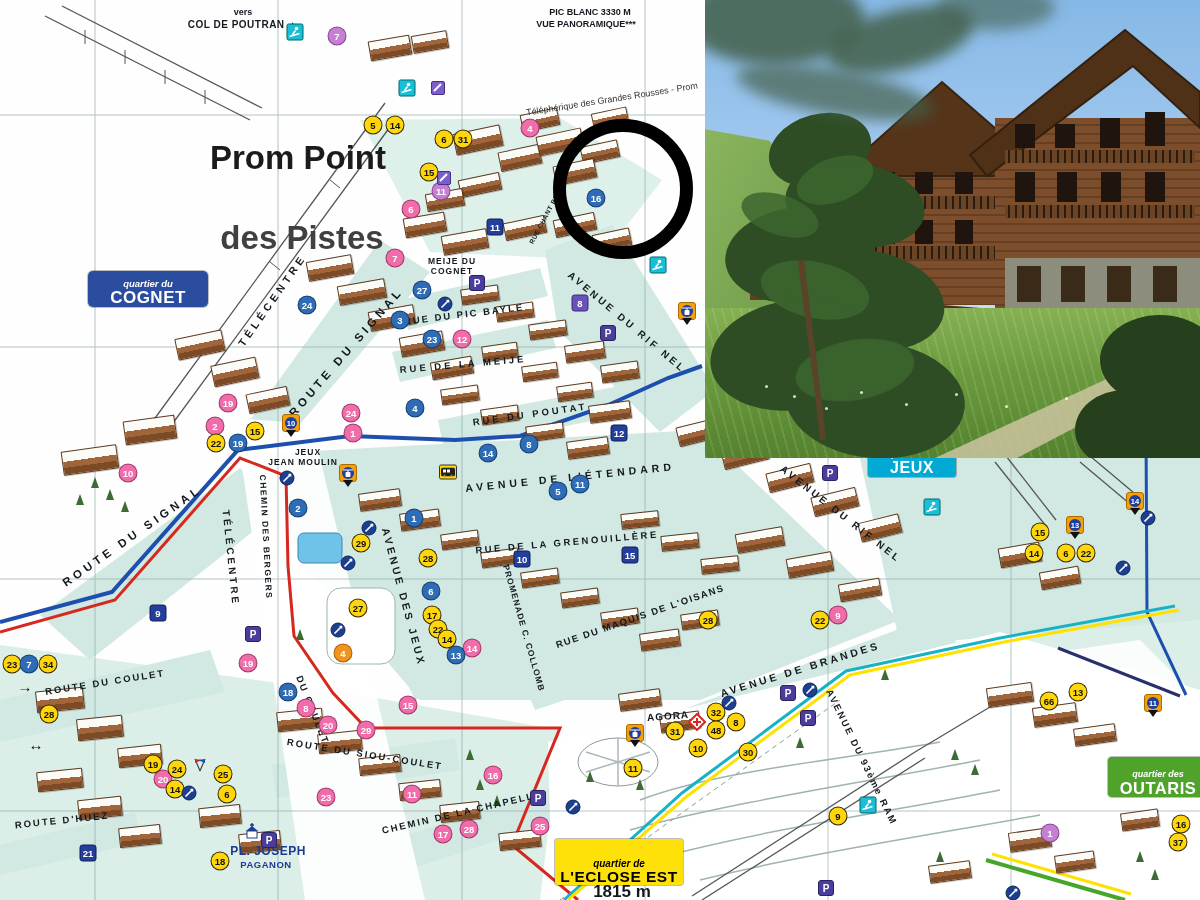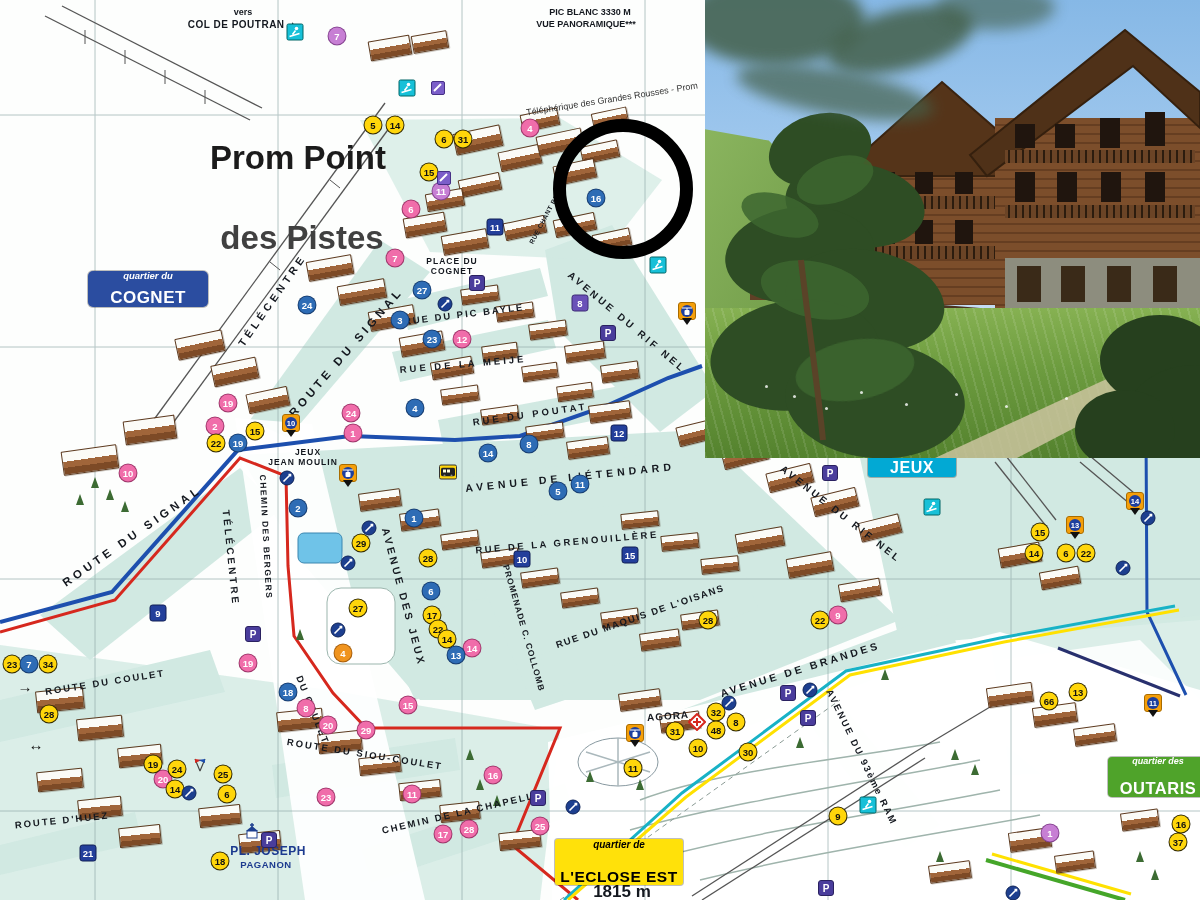--- a/index.html
+++ b/index.html
@@ -32,21 +32,21 @@
   .icon-bus{width:16px;height:13px;background:#ffd60b;border-radius:2px;border:1px solid #333;
             display:flex;align-items:center;justify-content:center;}
   .lift{width:16px;height:16px;background:#f59f0a;border:1px solid #a96c00;border-radius:3px;
         display:flex;align-items:center;justify-content:center;}
   .lift:after{content:"";position:absolute;left:50%;top:15px;transform:translateX(-50%);
         border-left:5px solid transparent;border-right:5px solid transparent;border-top:7px solid #111;}
   .lift .c{width:12px;height:12px;border-radius:50%;background:#1d3f9e;color:#fff;font-size:7.5px;font-weight:700;
         display:flex;align-items:center;justify-content:center;}
   .arrow{font-size:15px;font-weight:700;color:#111;}
   .q{position:absolute;z-index:4;text-align:center;display:flex;flex-direction:column;align-items:center;
-     justify-content:space-between;transform:translate(-50%,-50%);border-radius:5px;box-shadow:0 0 0 1px rgba(0,0,0,.25);}
+     justify-content:flex-end;transform:translate(-50%,-50%);border-radius:5px;box-shadow:0 0 0 1px rgba(0,0,0,.25);}
   .q-small{font-style:italic;font-weight:700;line-height:1.1;}
   .q-big{font-weight:800;line-height:1.05;letter-spacing:.5px;}
   #q-cognet{left:148px;top:289px;width:120px;height:36px;background:#2b4da0;color:#fff;}
   #q-cognet .q-small{font-size:9.5px;} #q-cognet .q-big{font-size:17px;}
   #q-jeux{left:912px;top:461px;width:88px;height:32px;background:#02a9d4;color:#fff;border-radius:3px;}
   #q-jeux .q-small{font-size:8px;} #q-jeux .q-big{font-size:16px;}
   #q-outaris{left:1158px;top:777px;width:100px;height:40px;background:#4fa32a;color:#fff;border-radius:4px;}
   #q-outaris .q-small{font-size:9px;} #q-outaris .q-big{font-size:16.5px;}
   #q-eclose{left:619px;top:862px;width:128px;height:46px;background:#ffe10a;color:#000;border-radius:3px;}
   #q-eclose .q-small{font-size:10px;} #q-eclose .q-big{font-size:15.5px;}
@@ -286,21 +286,21 @@
       <div class="lbl pin" style="font-size: 8.5px; letter-spacing: 1px; font-weight: 700; left: 524px; top: 628px; --r: 74deg;">PROMENADE C. COLLOMB</div>
       <div class="lbl pin" style="font-size: 9.5px; letter-spacing: 1.5px; font-weight: 700; left: 640px; top: 616px; --r: -19deg;">RUE DU MAQUIS DE L'OISANS</div>
       <div class="lbl pin" style="font-size: 10.5px; letter-spacing: 3px; font-weight: 700; left: 800px; top: 669px; --r: -17deg;">AVENUE DE BRANDES</div>
       <div class="lbl pin" style="font-size: 9.5px; letter-spacing: 2px; font-weight: 700; left: 862px; top: 757px; --r: 64deg;">AVENUE DU 93ème RAM</div>
       <div class="lbl pin" style="font-size: 9.5px; letter-spacing: 2px; font-weight: 700; left: 105px; top: 682px; --r: -9deg;">ROUTE DU COULET</div>
       <div class="lbl pin" style="font-size: 9.5px; letter-spacing: 2px; font-weight: 700; left: 313px; top: 710px; --r: 68deg;">DU COULET</div>
       <div class="lbl pin" style="font-size: 9.5px; letter-spacing: 2px; font-weight: 700; left: 365px; top: 754px; --r: 9deg;">ROUTE DU SIOU-COULET</div>
       <div class="lbl pin" style="font-size: 9.5px; letter-spacing: 2px; font-weight: 700; left: 462px; top: 812px; --r: -13deg;">CHEMIN DE LA CHAPELLE</div>
       <div class="lbl pin" style="font-size: 9.5px; letter-spacing: 2px; font-weight: 700; left: 62px; top: 820px; --r: -6deg;">ROUTE D'HUEZ</div>
       <div class="lbl pin" style="font-size: 6.5px; letter-spacing: 0.5px; font-weight: 700; left: 547px; top: 213px; --r: -62deg;">RUE CHANT BELLE</div>
-      <div class="lbl pin" style="font-size: 8.5px; letter-spacing: 1px; font-weight: 700; left: 452px; top: 261px;">PLACE DU</div>
+      <div class="lbl pin" style="font-size: 8.5px; letter-spacing: 1px; font-weight: 700; left: 452px; top: 261px;">MEIJE DU</div>
       <div class="lbl pin" style="font-size: 8.5px; letter-spacing: 1px; font-weight: 700; left: 452px; top: 271px;">COGNET</div>
       <div class="lbl pin" style="font-size: 8.5px; letter-spacing: 1px; font-weight: 700; left: 308px; top: 452px;">JEUX</div>
       <div class="lbl pin" style="font-size: 8.5px; letter-spacing: 1px; font-weight: 700; left: 303px; top: 462px;">JEAN MOULIN</div>
       <div class="lbl pin" style="font-size: 12px; letter-spacing: 0.5px; font-weight: 700; color: rgb(28, 58, 143); left: 268px; top: 851px;">PL. JOSEPH</div>
       <div class="lbl pin" style="font-size: 9.5px; letter-spacing: 0.5px; font-weight: 700; color: rgb(28, 58, 143); left: 266px; top: 864px;">PAGANON</div>
       <div class="lbl pin" style="font-size: 10px; letter-spacing: 1px; font-weight: 700; left: 668px; top: 716px; --r: -4deg;">AGORA</div>
       <div class="lbl pin" style="font-size: 9px; letter-spacing: 0px; font-weight: 700; left: 243px; top: 12px;">vers</div>
       <div class="lbl pin" style="font-size: 10px; letter-spacing: 0.5px; font-weight: 700; left: 243px; top: 24px;">COL DE POUTRAN ▲</div>
       <div class="lbl pin" style="font-size: 9px; letter-spacing: 0px; font-weight: 700; left: 590px; top: 12px;">PIC BLANC 3330 M</div>
       <div class="lbl pin" style="font-size: 9px; letter-spacing: 0px; font-weight: 700; left: 586px; top: 24px;">VUE PANORAMIQUE***</div>

